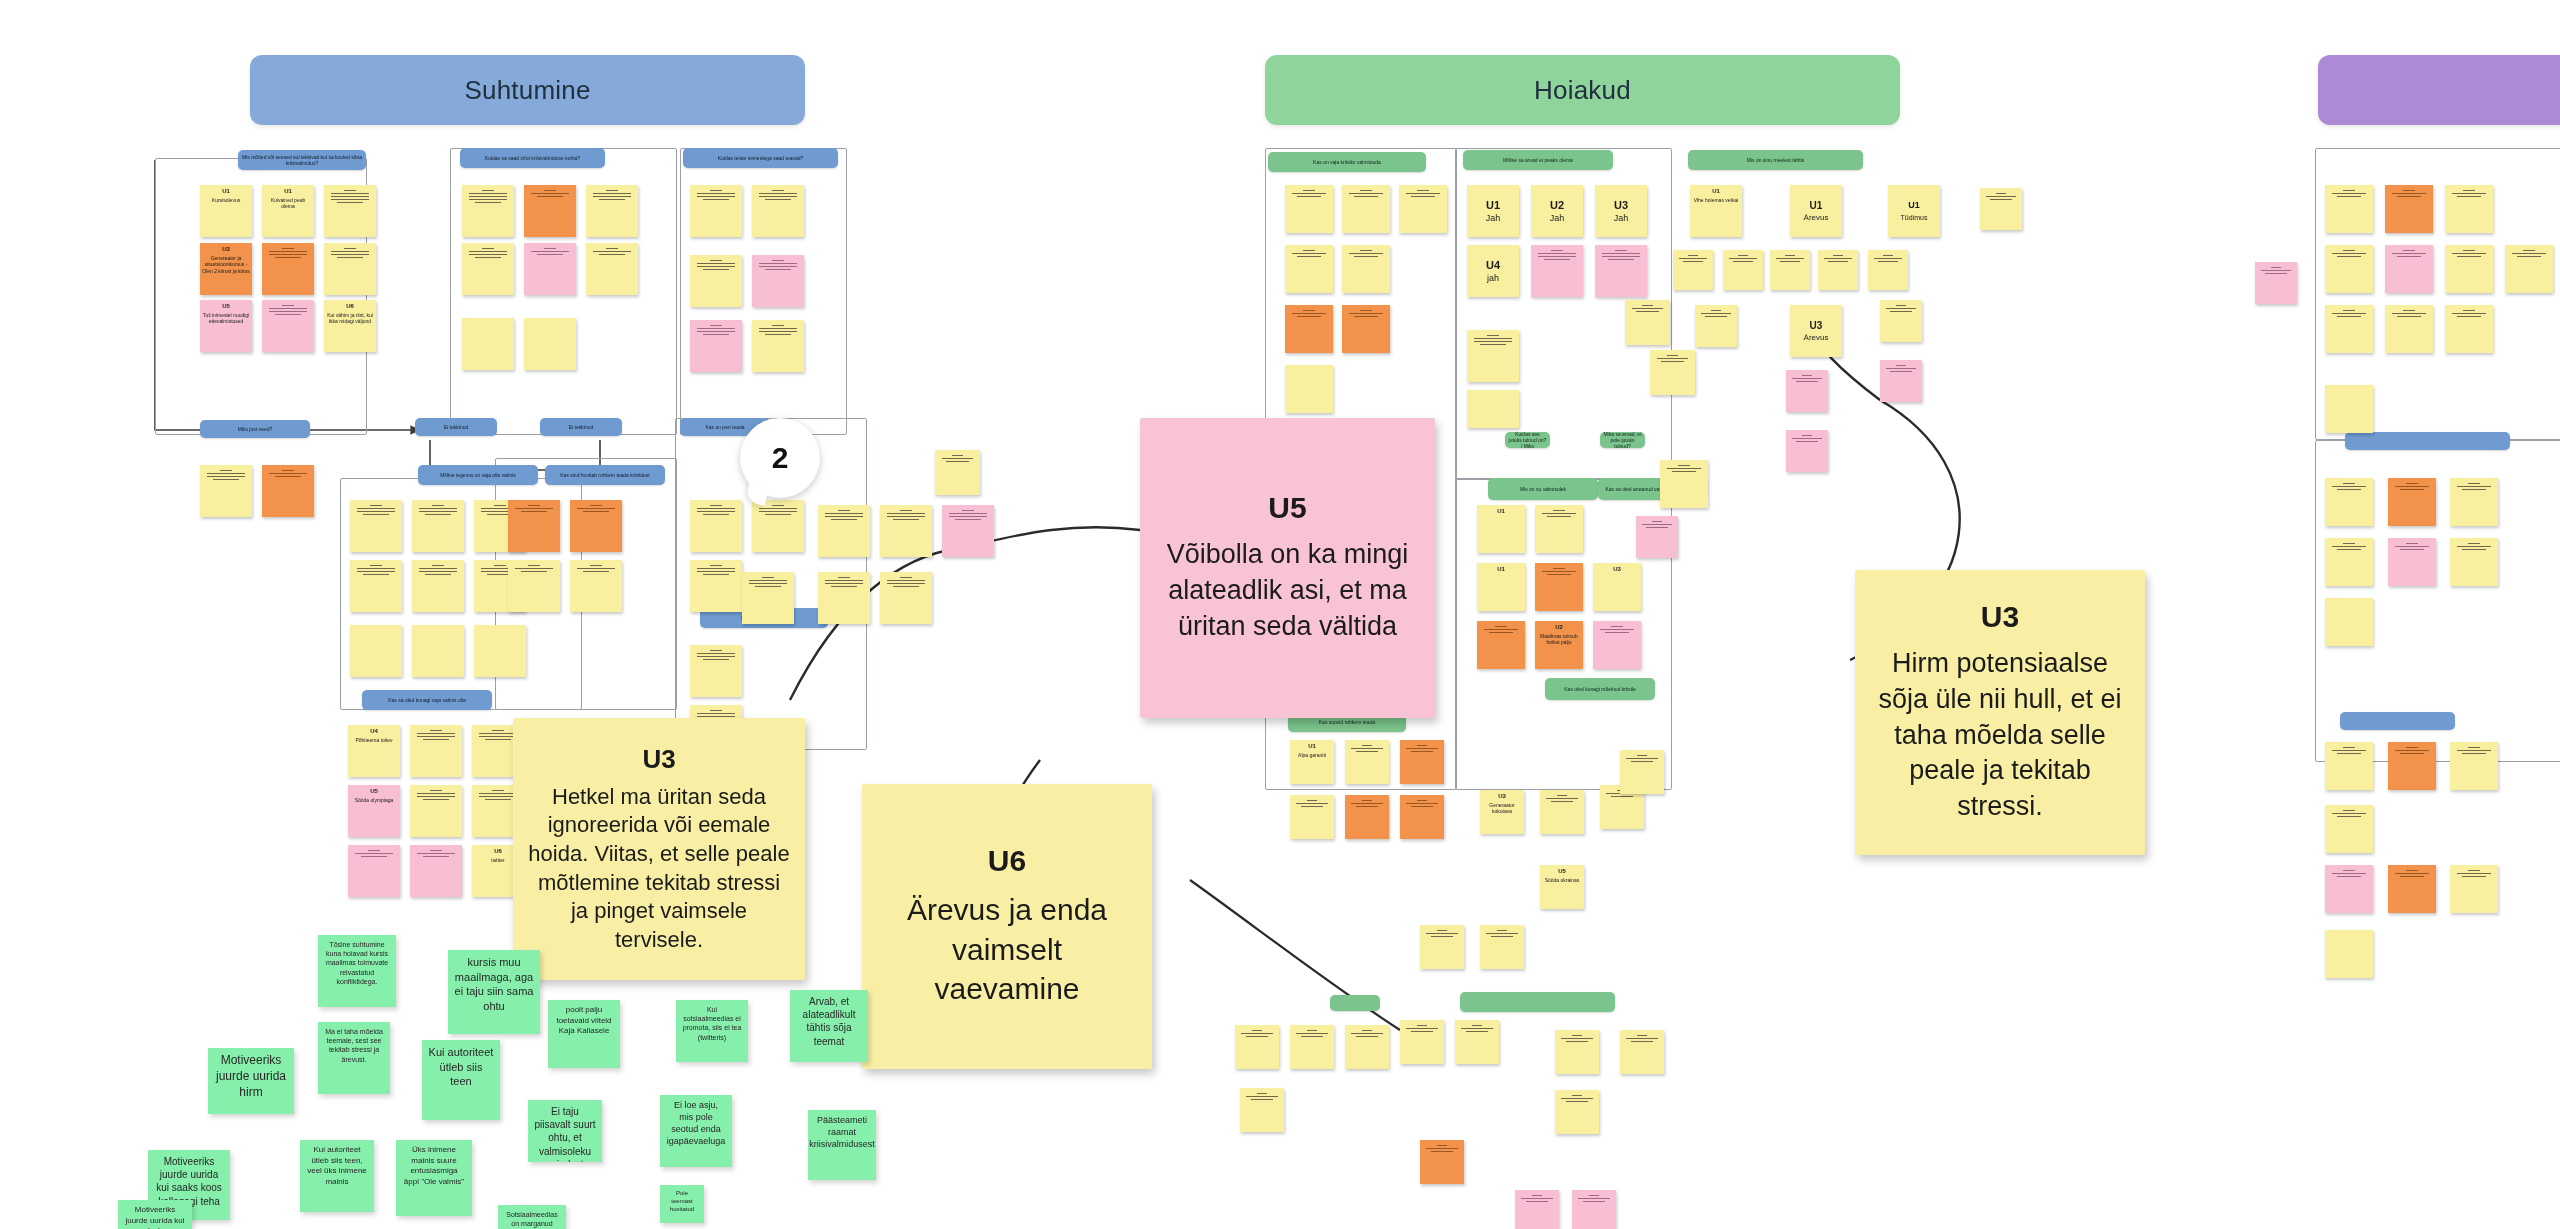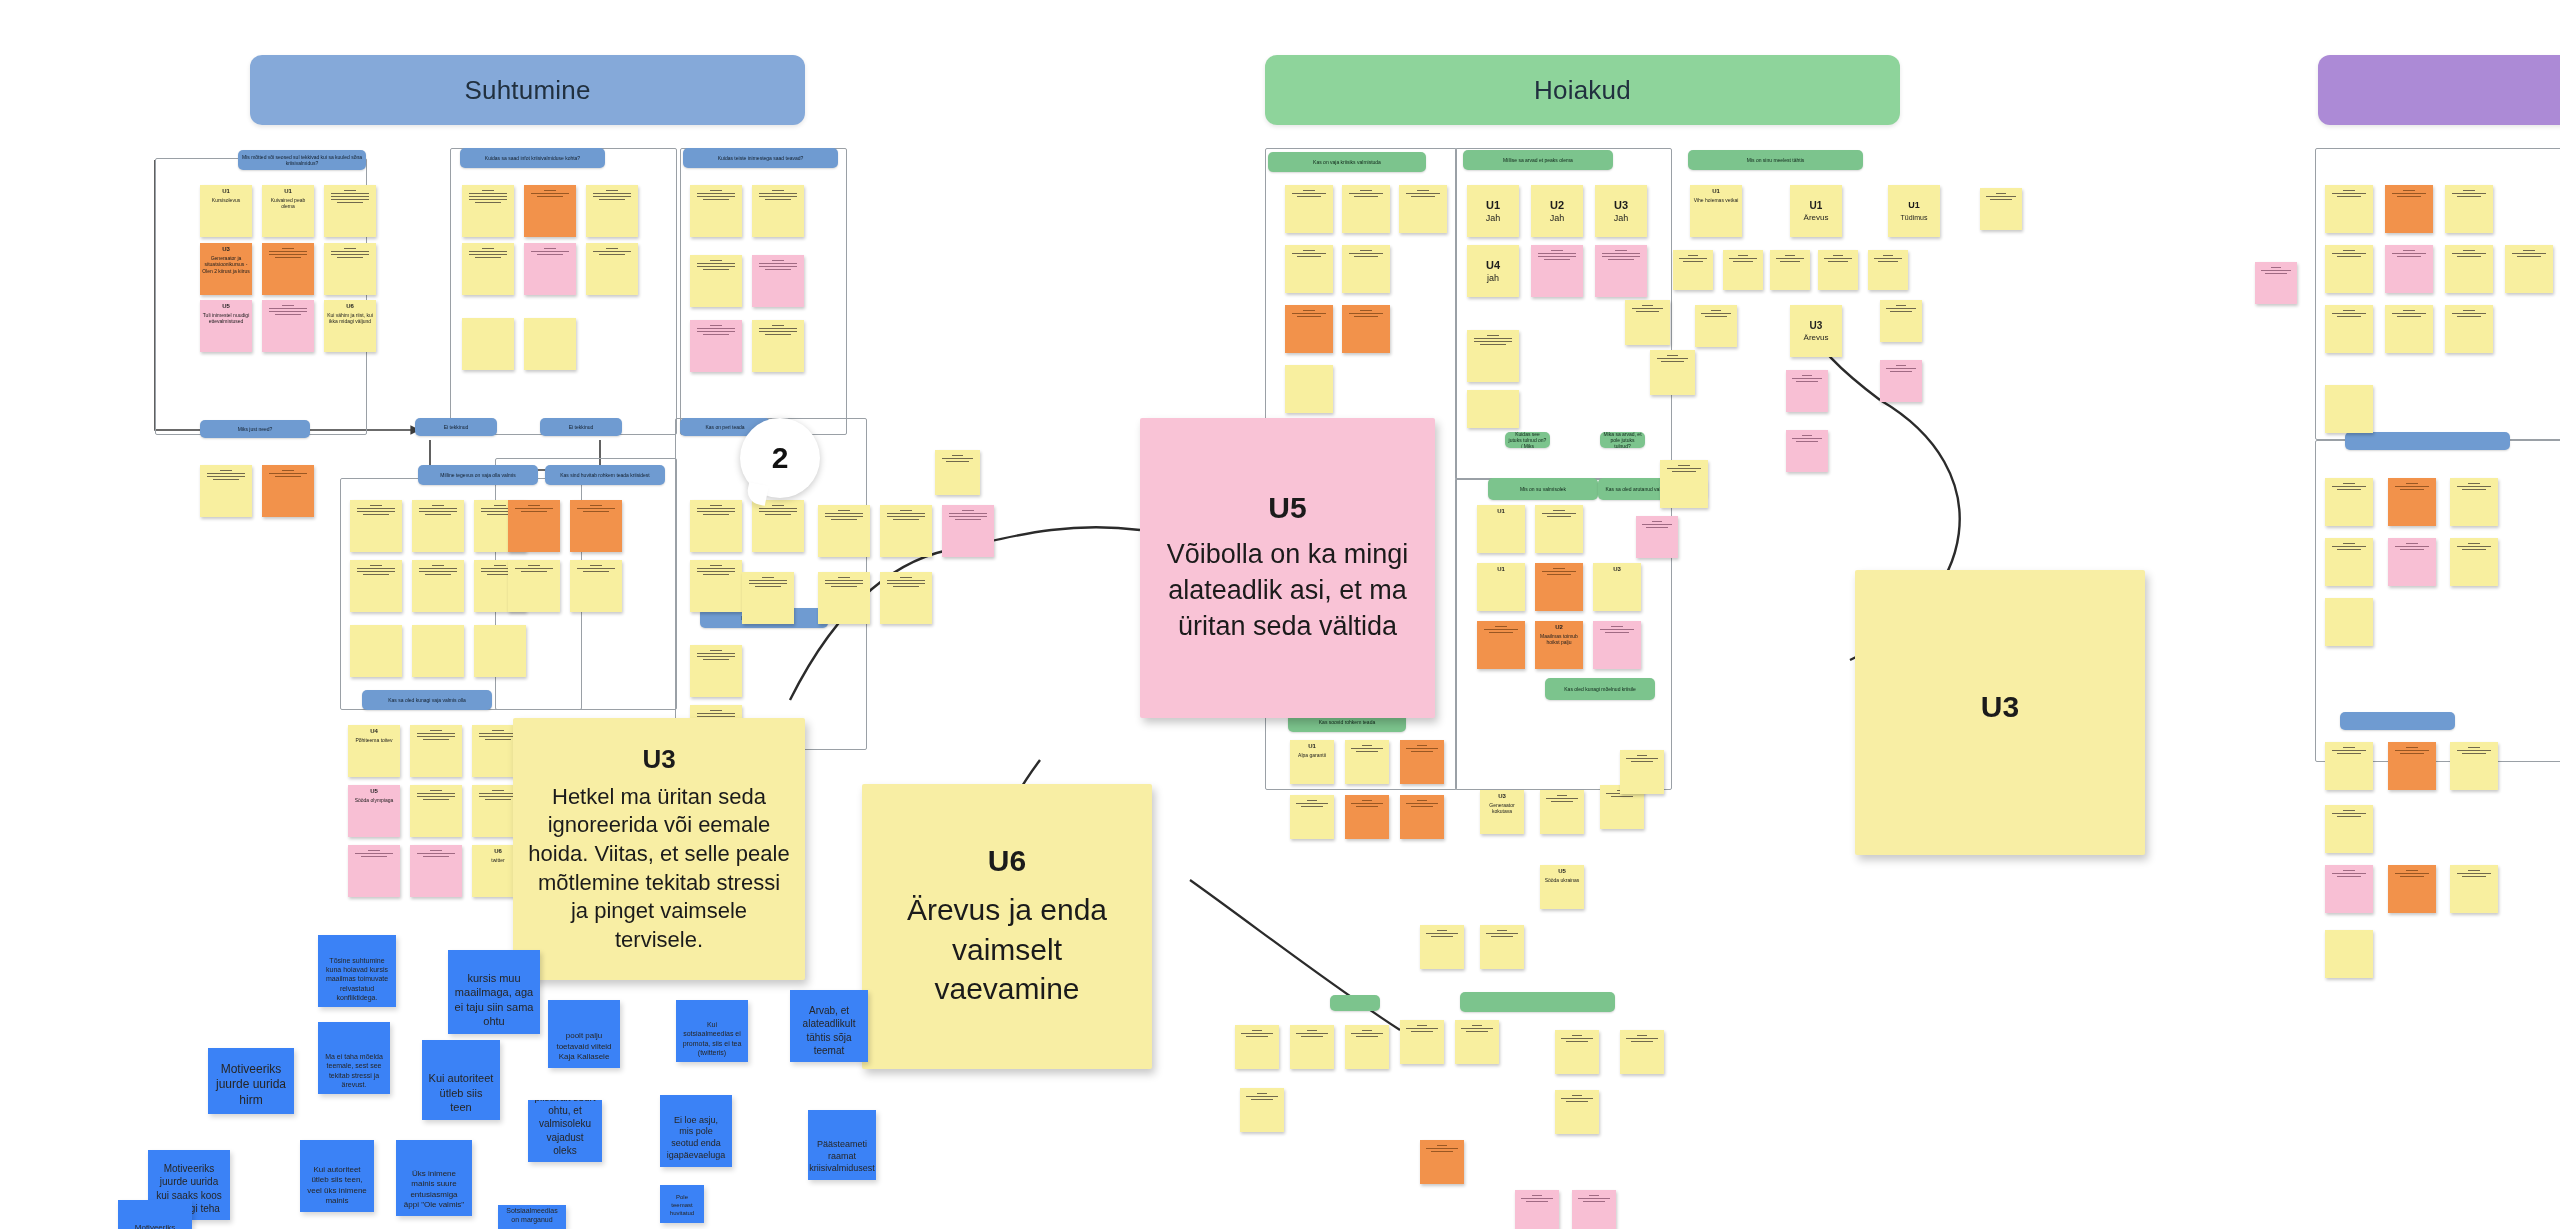--- a/index.html
+++ b/index.html
@@ -93,24 +93,24 @@
     color:#1b1b1b;
   }
   .callout .cid{font-weight:bold;font-size:30px;margin-bottom:12px;}
   .callout .ctx{font-size:27px;line-height:1.33;}
   .callout.pink{background:#f9c3d6;}
   .callout.yellow{background:#f8eea4;}
 
   
   .wnote{
     position:absolute;
-    background:#3b82f6;
+    background:#86efac;
     box-shadow:2px 3px 5px rgba(0,0,0,.17);
     box-sizing:border-box;
-    display:flex;align-items:flex-end;justify-content:center;
+    display:flex;align-items:flex-start;justify-content:center;
     text-align:center;
     padding:5px 6px;
     color:#262626;
     line-height:1.32;
     overflow:hidden;
   }
 
   
   .bubble{
     position:absolute;
@@ -1259,20 +1259,21 @@
     <div class="ctx" style="font-size:22px;line-height:1.3;">Hetkel ma üritan seda ignoreerida või eemale hoida. Viitas, et selle peale mõtlemine tekitab stressi ja pinget vaimsele tervisele.</div>
   </div>
 
   <div class="callout yellow" style="left:862px;top:784px;width:290px;height:285px;">
     <div class="cid">U6</div>
     <div class="ctx" style="font-size:30px;">Ärevus ja enda vaimselt vaevamine</div>
   </div>
 
   <div class="callout yellow" style="left:1855px;top:570px;width:290px;height:285px;">
     <div class="cid">U3</div>
+    <div class="ctx">Hirm potensiaalse sõja üle nii hull, et ei taha mõelda selle peale ja tekitab stressi.</div>
   </div>
 
   <div class="bubble" style="left:740px;top:418px;">
     <span>2</span>
   </div>
 
   <div class="wnote" style="left:318px;top:935px;width:78px;height:72px;font-size:7px;">
     <span>Tõsine suhtumine kuna hoiavad kursis maailmas toimuvate relvastatud konfliktidega.</span>
   </div>
   <div class="wnote" style="left:448px;top:950px;width:92px;height:84px;font-size:11px;">

